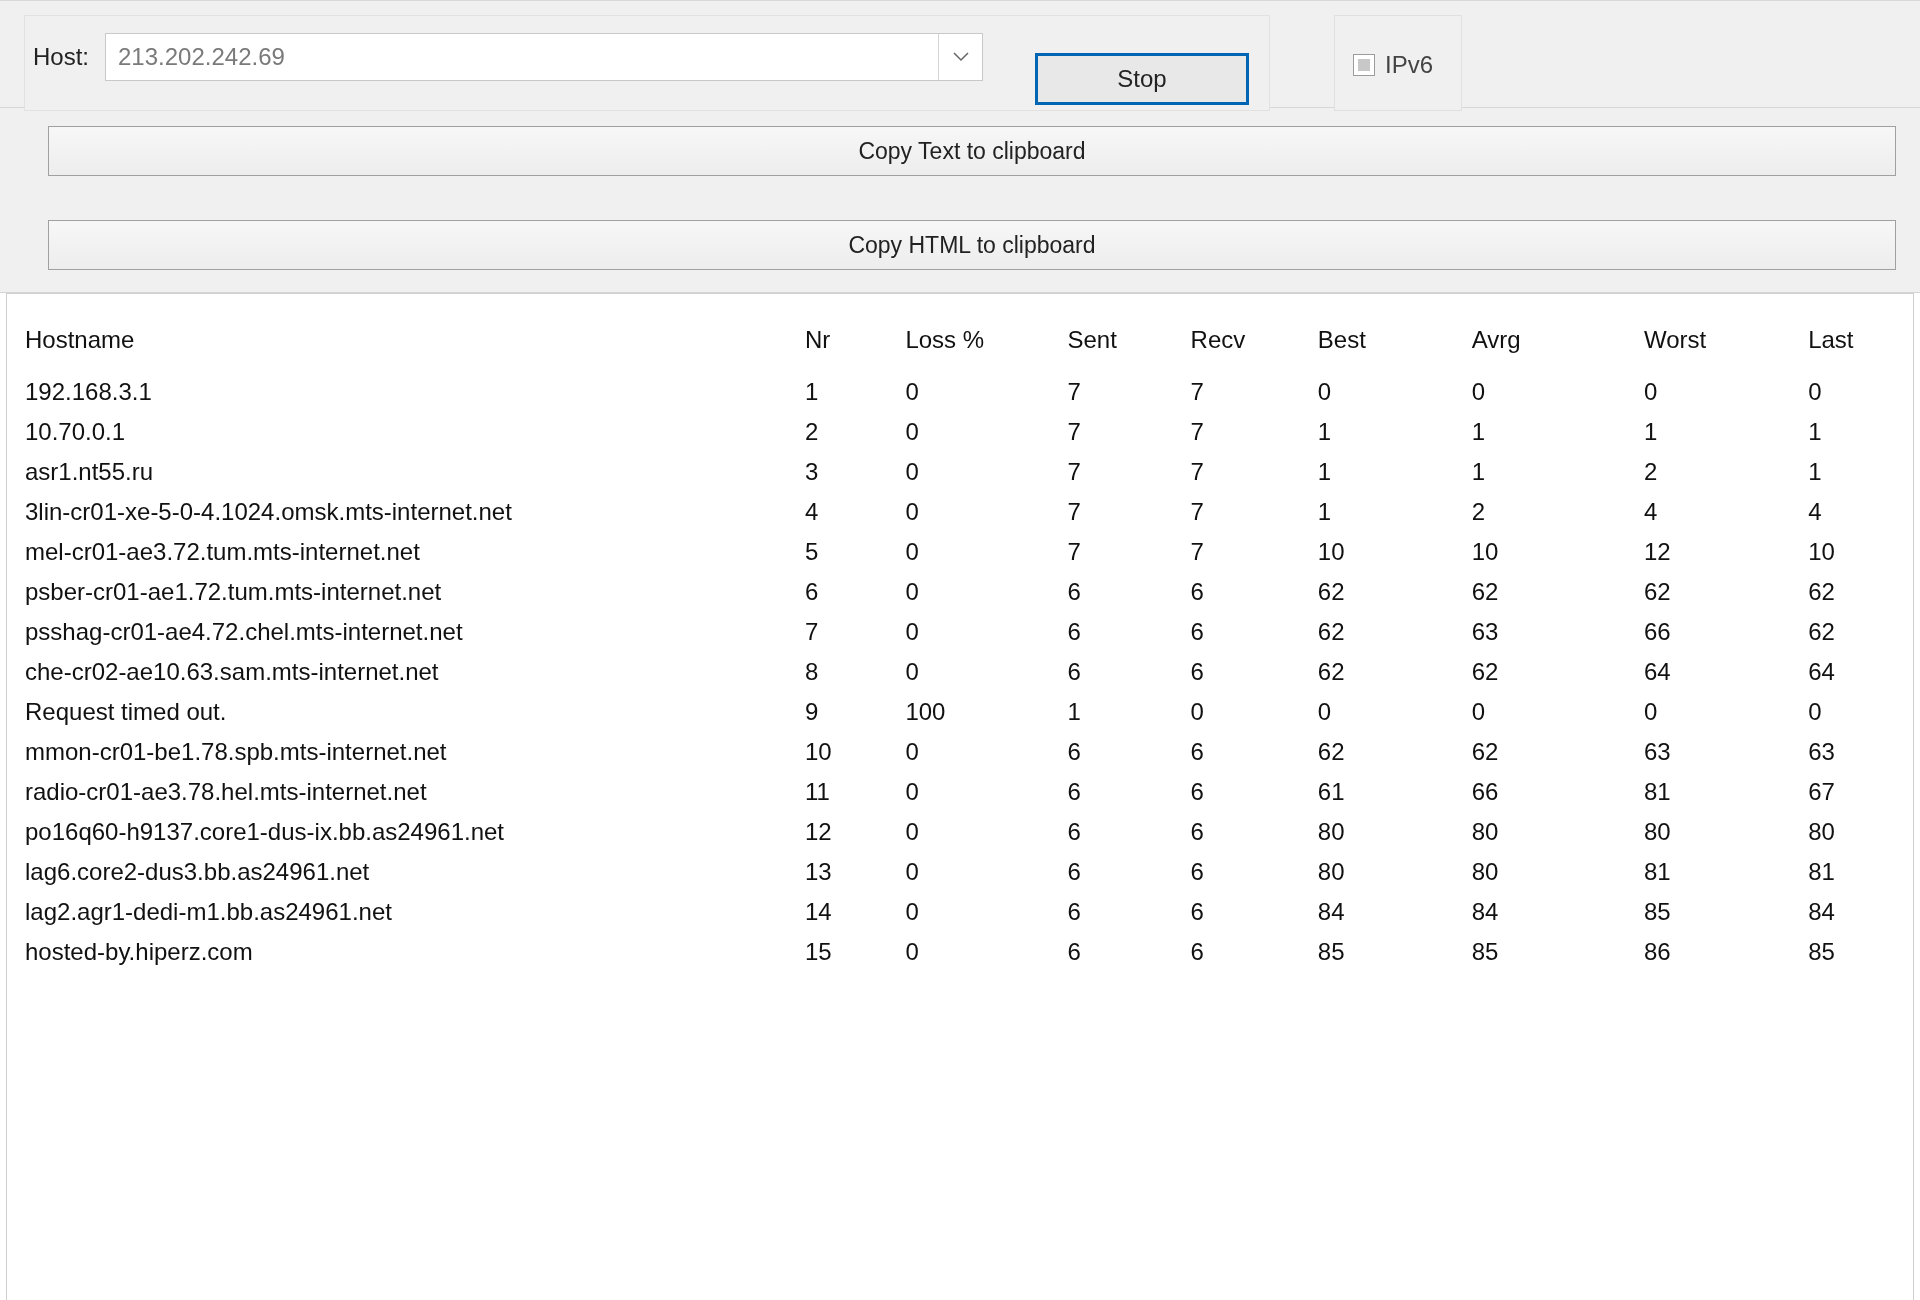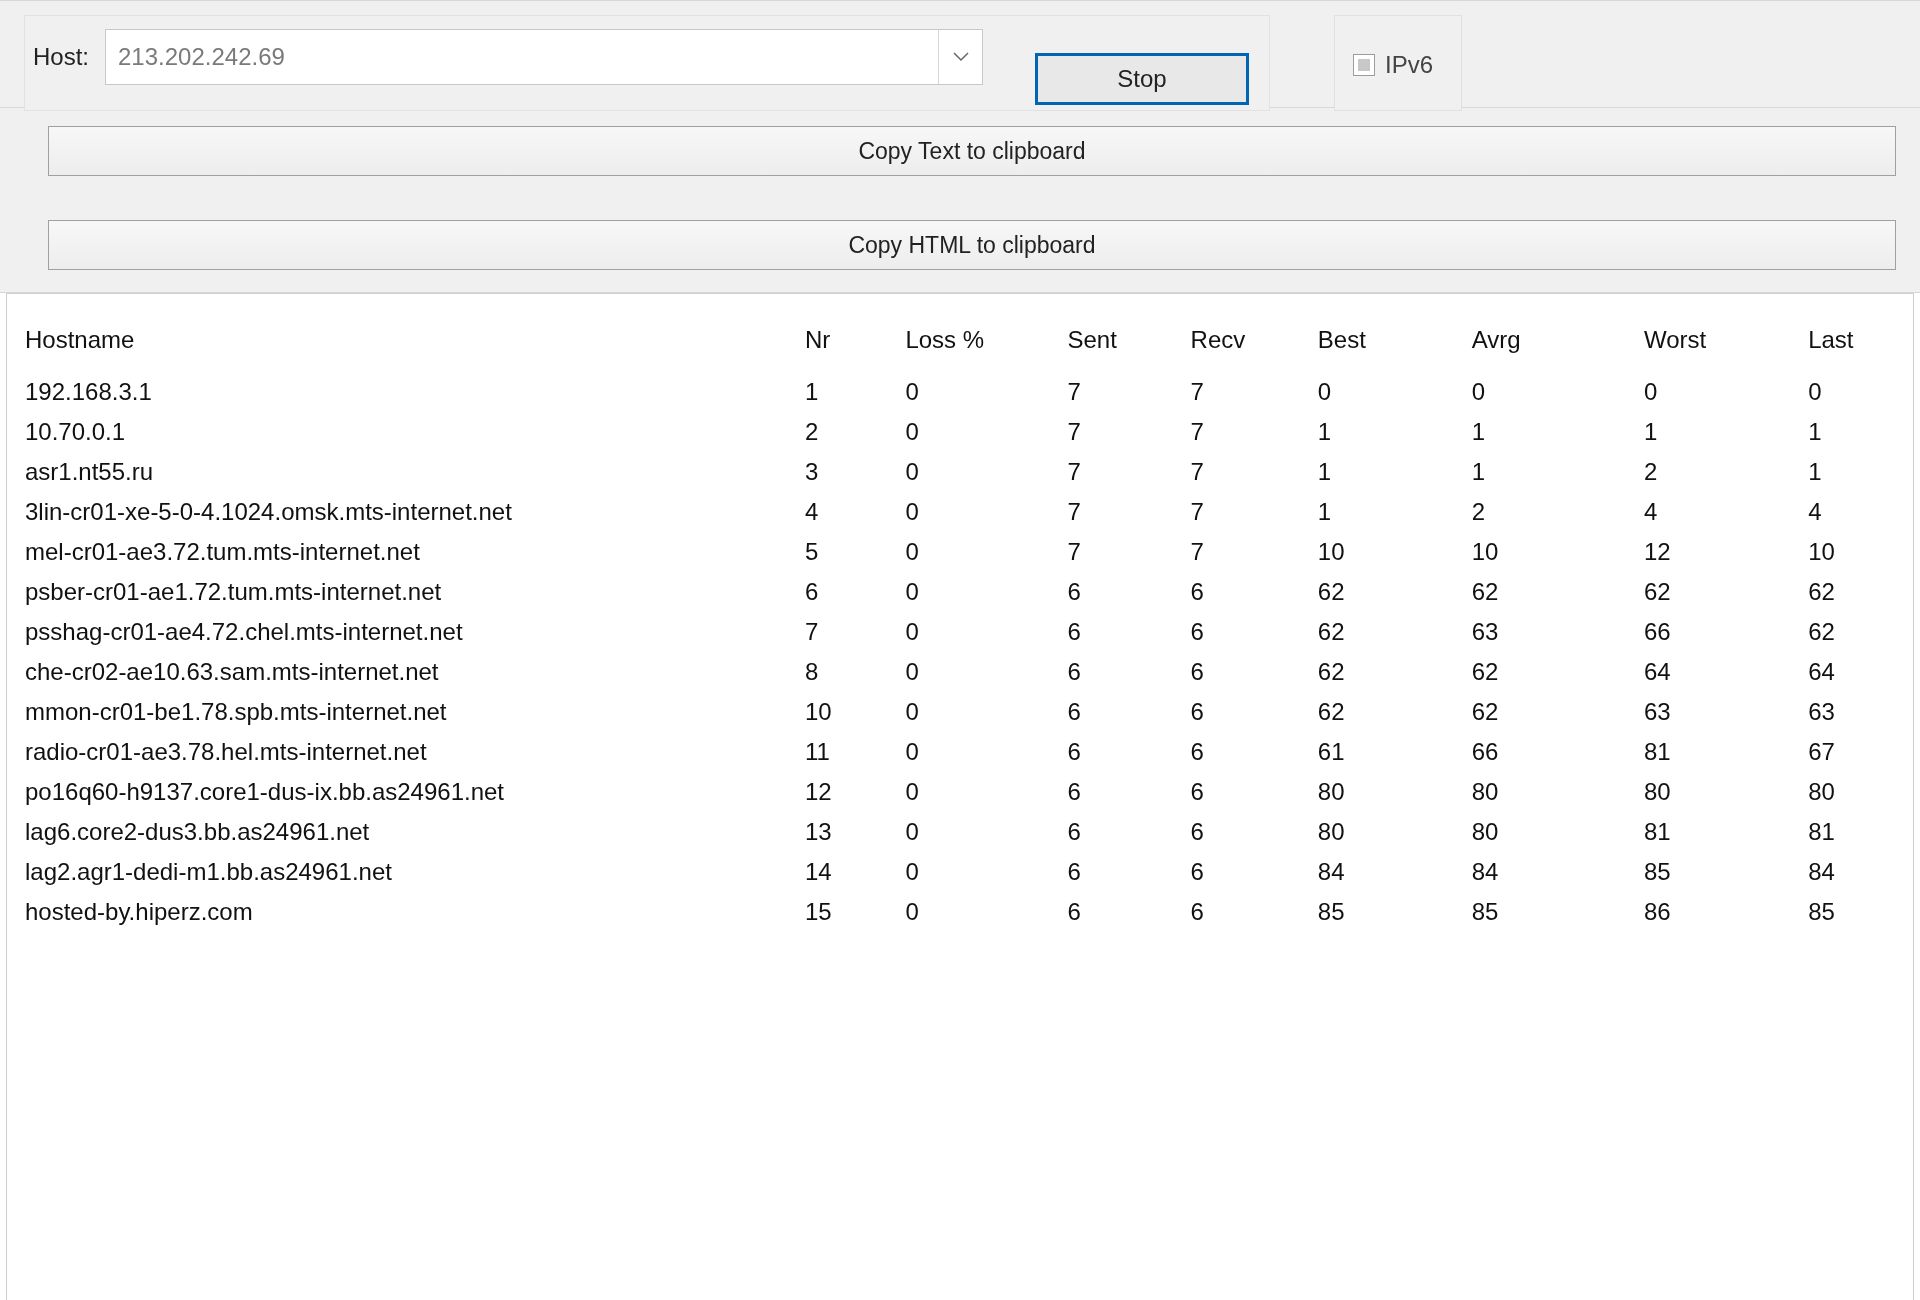--- a/index.html
+++ b/index.html
@@ -33,21 +33,21 @@
       padding: 10px 20px 22px 8px;
       height: 96px;
     }
     .host-label {
       font-size: 24px;
       color: #222;
     }
     .combo {
       position: relative;
       width: 878px;
-      height: 56px;
+      height: 48px;
       background: #fff;
       border: 1px solid #c8c8c8;
       display: flex;
       align-items: center;
       padding: 0 48px 0 12px;
     }
     .combo-text {
       font-size: 24px;
       color: #7a7a7a;
       width: 100%;
@@ -292,20 +292,31 @@
           <td class="col-nr">8</td>
           <td class="col-loss">0</td>
           <td class="col-sent">6</td>
           <td class="col-recv">6</td>
           <td class="col-best">62</td>
           <td class="col-avrg">62</td>
           <td class="col-worst">64</td>
           <td class="col-last">64</td>
         </tr>
         <tr>
+          <td class="col-host">Request timed out.</td>
+          <td class="col-nr">9</td>
+          <td class="col-loss">100</td>
+          <td class="col-sent">1</td>
+          <td class="col-recv">0</td>
+          <td class="col-best">0</td>
+          <td class="col-avrg">0</td>
+          <td class="col-worst">0</td>
+          <td class="col-last">0</td>
+        </tr>
+        <tr>
           <td class="col-host">mmon-cr01-be1.78.spb.mts-internet.net</td>
           <td class="col-nr">10</td>
           <td class="col-loss">0</td>
           <td class="col-sent">6</td>
           <td class="col-recv">6</td>
           <td class="col-best">62</td>
           <td class="col-avrg">62</td>
           <td class="col-worst">63</td>
           <td class="col-last">63</td>
         </tr>

